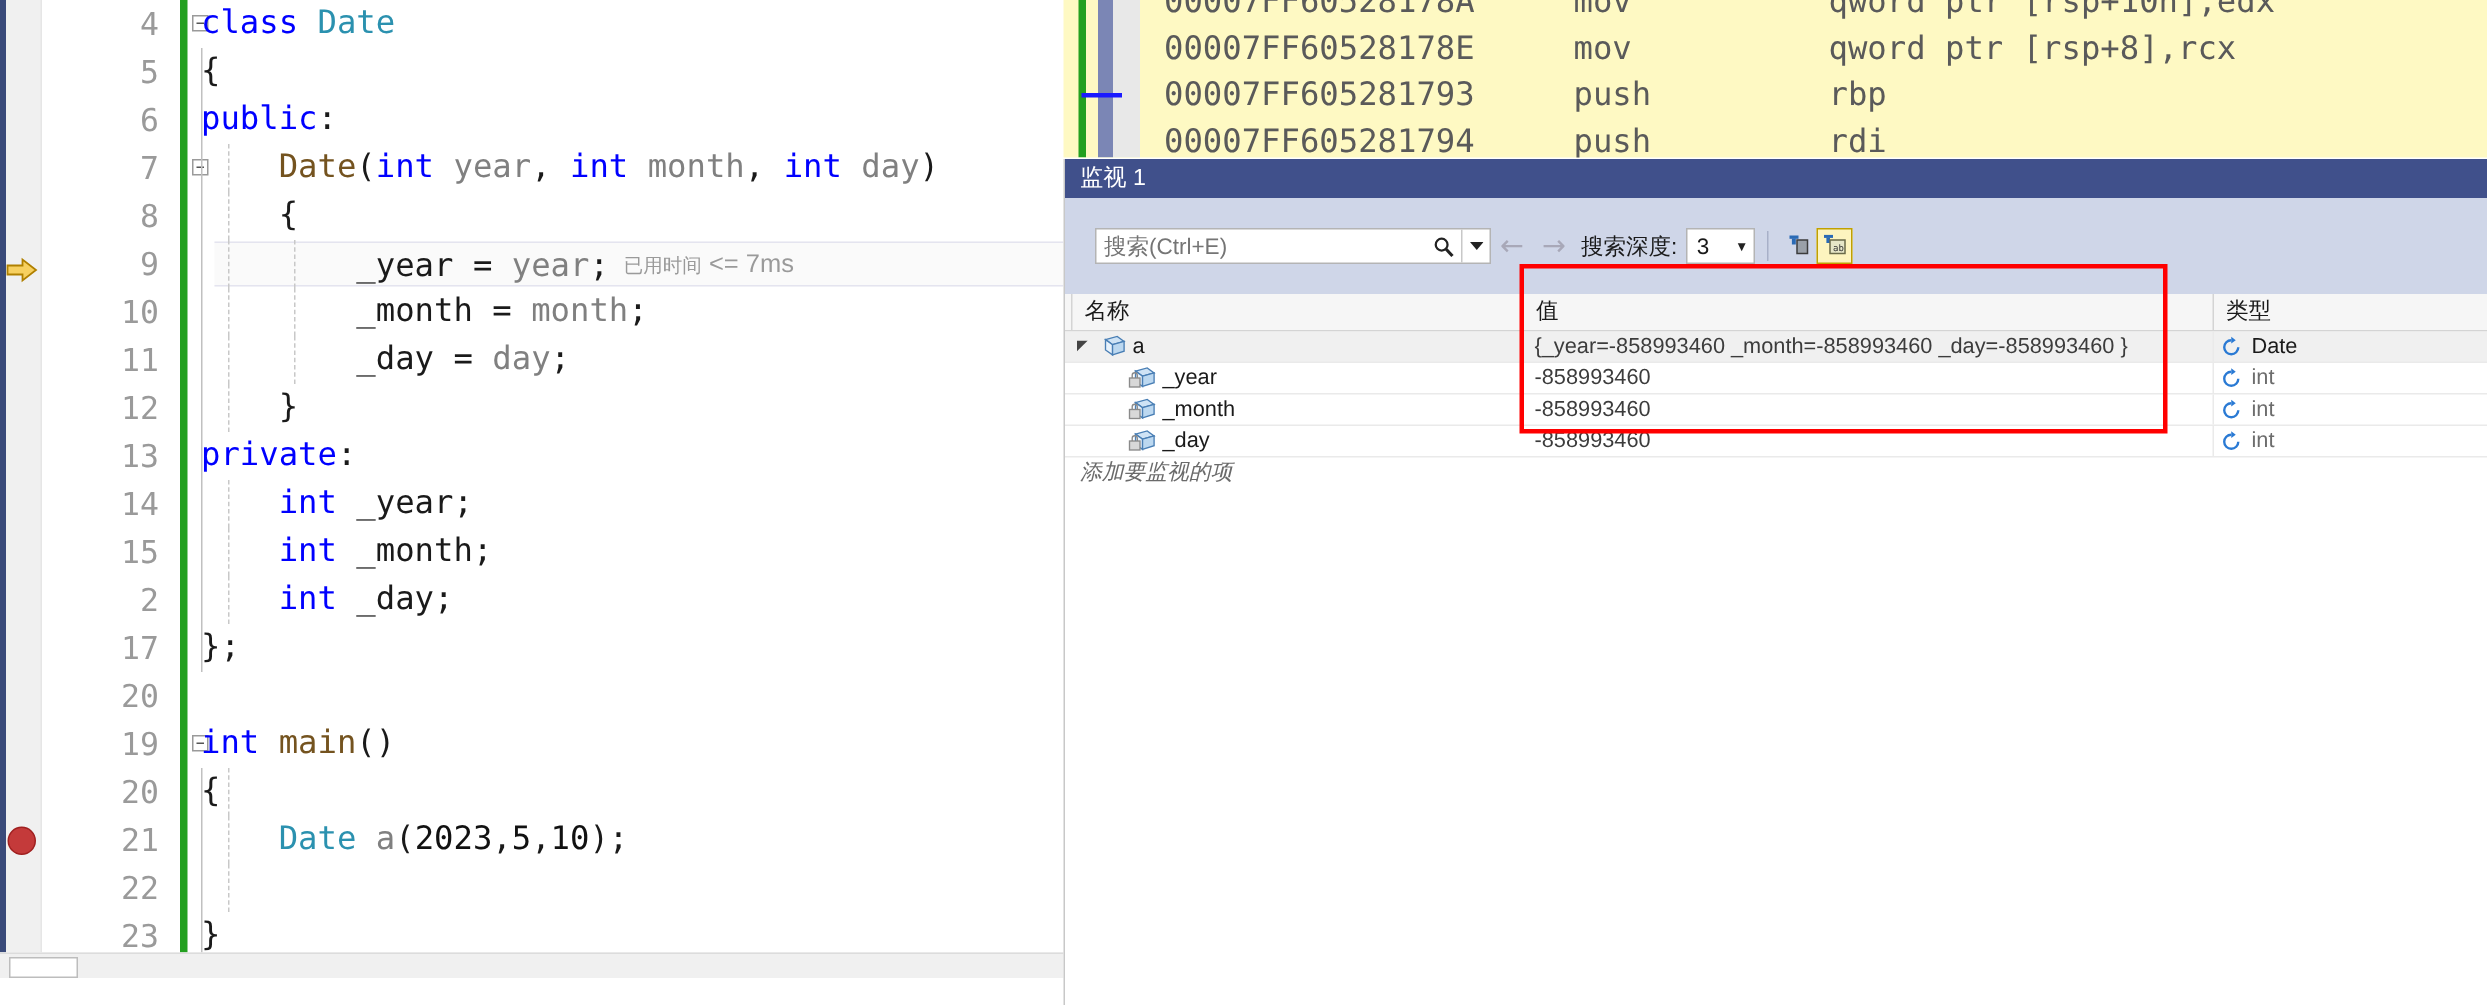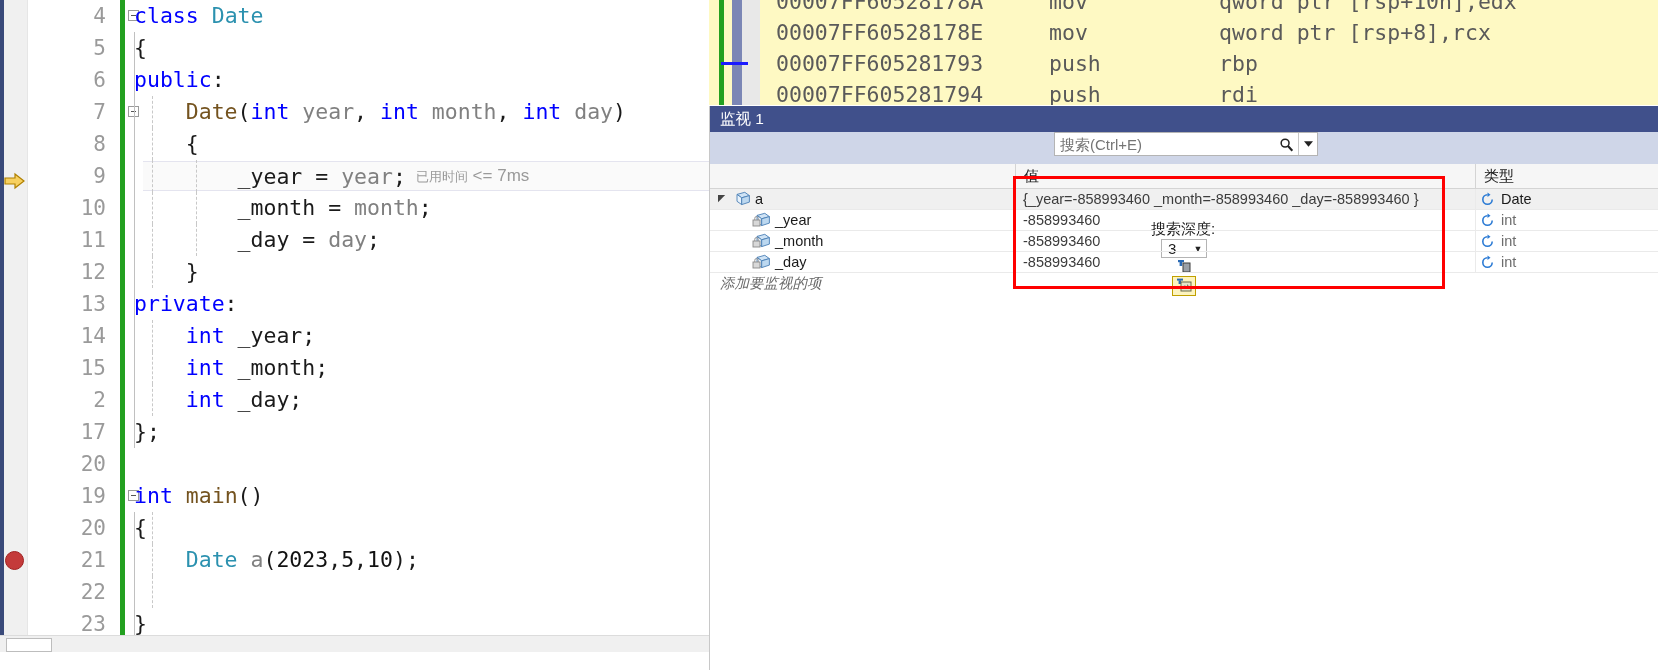--- a/index.html
+++ b/index.html
@@ -249,23 +249,22 @@
     font-size: 15.5px;
     line-height: 26px;
     padding-left: 10px;
     font-family: "Liberation Sans", sans-serif;
   }
   #watch-toolbar {
     height: 32px;
     background: #cfd6e8;
     display: flex;
     align-items: center;
-    padding: 0;
-    position: relative;
-    flex-direction: column;
+    padding: 16px;
+    position: relative;
   }
   #search-wrap {
     width: 264px;
     height: 24px;
     margin-left: 4px;
     background: #ffffff;
     border: 1px solid #b4b4b4;
     display: flex;
     align-items: center;
     box-sizing: border-box;
@@ -548,20 +547,21 @@
         <svg width="18" height="18" viewBox="0 0 18 18">
           <rect x="2" y="1.6" width="6" height="2" fill="#2a6ab5"></rect>
           <rect x="3.6" y="3.4" width="2.4" height="3.6" fill="#2a6ab5"></rect>
           <rect x="6" y="5" width="10" height="9" fill="#e6e6c8" stroke="#6a6a4a" stroke-width="1"></rect>
           <text x="8" y="12.4" font-size="6" fill="#333" font-family="DejaVu Sans Mono, monospace">ab</text>
         </svg>
       </div>
     </div>
 
     <div id="watch-header">
+      <div class="col-h" id="col-name">名称</div>
       <div class="col-h" id="col-value">值</div>
       <div class="col-h" id="col-type">类型</div>
     </div>
 
     <div id="watch-rows">
         <div class="wrow selected">
           <div class="cell-name">
             <span class="expander">
               <svg width="9" height="9" viewBox="0 0 10 10">
                 <path d="M0 0 L8 0 L0 8 Z" fill="#444"></path>

